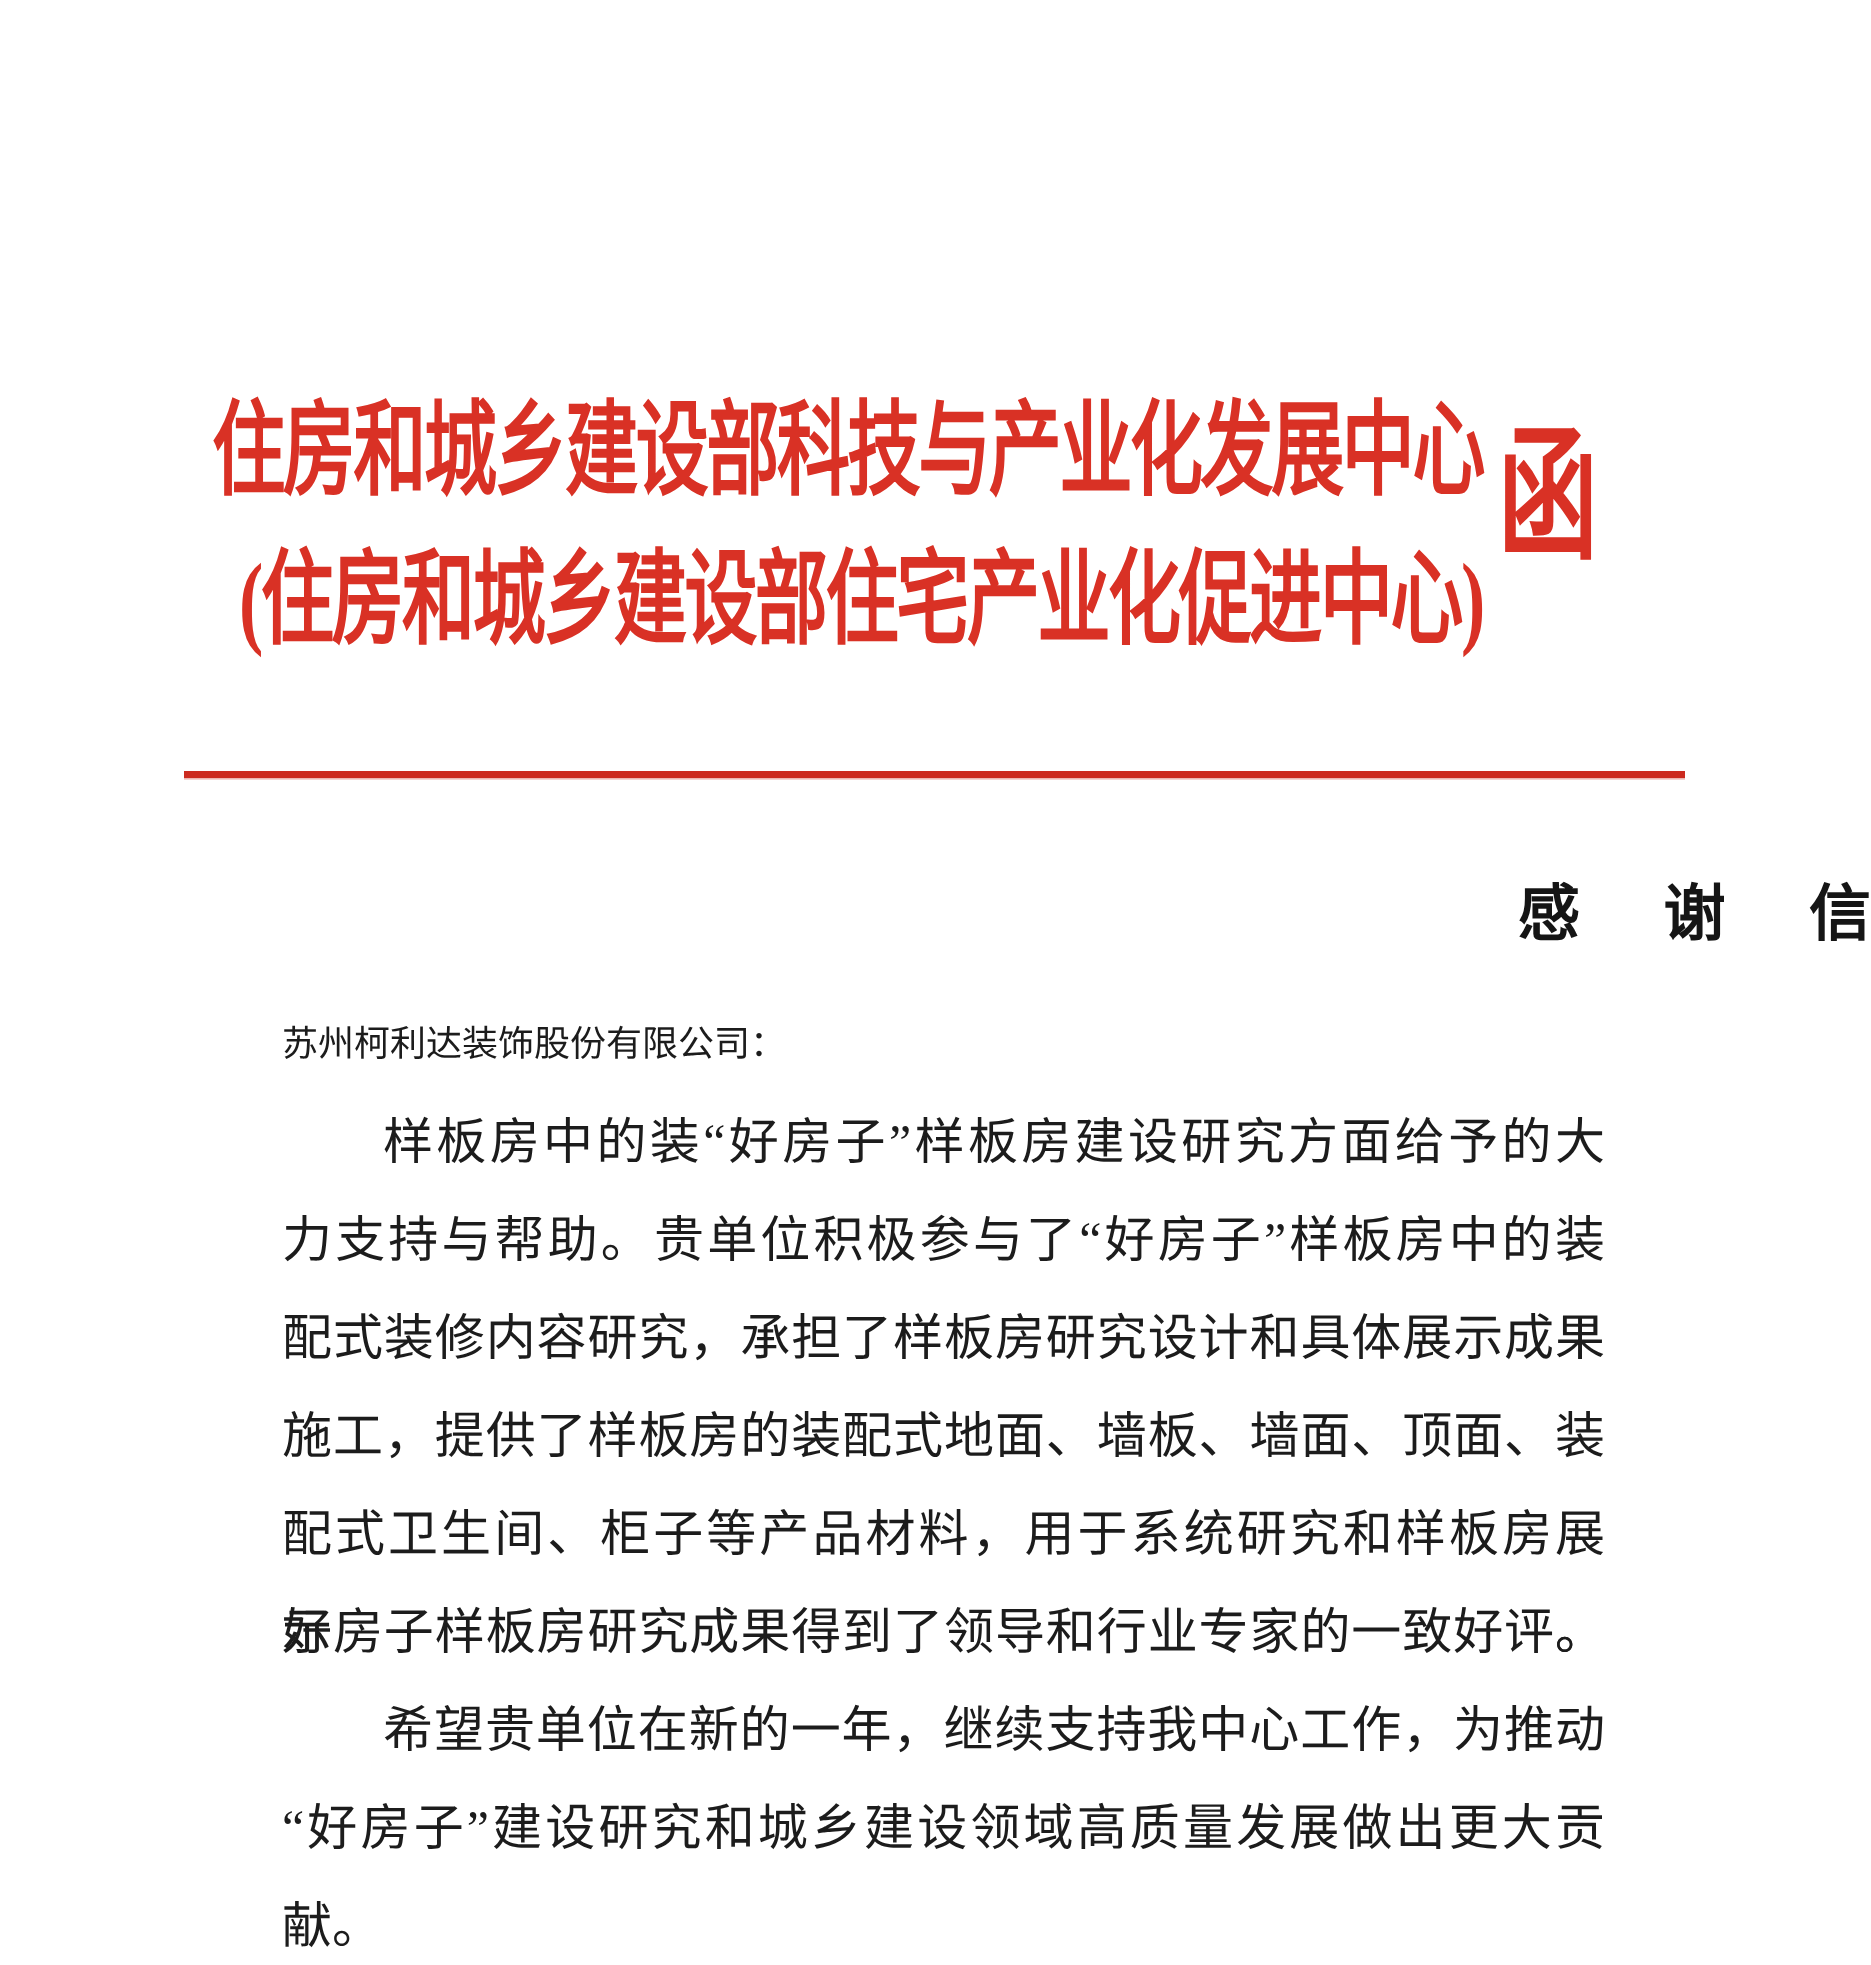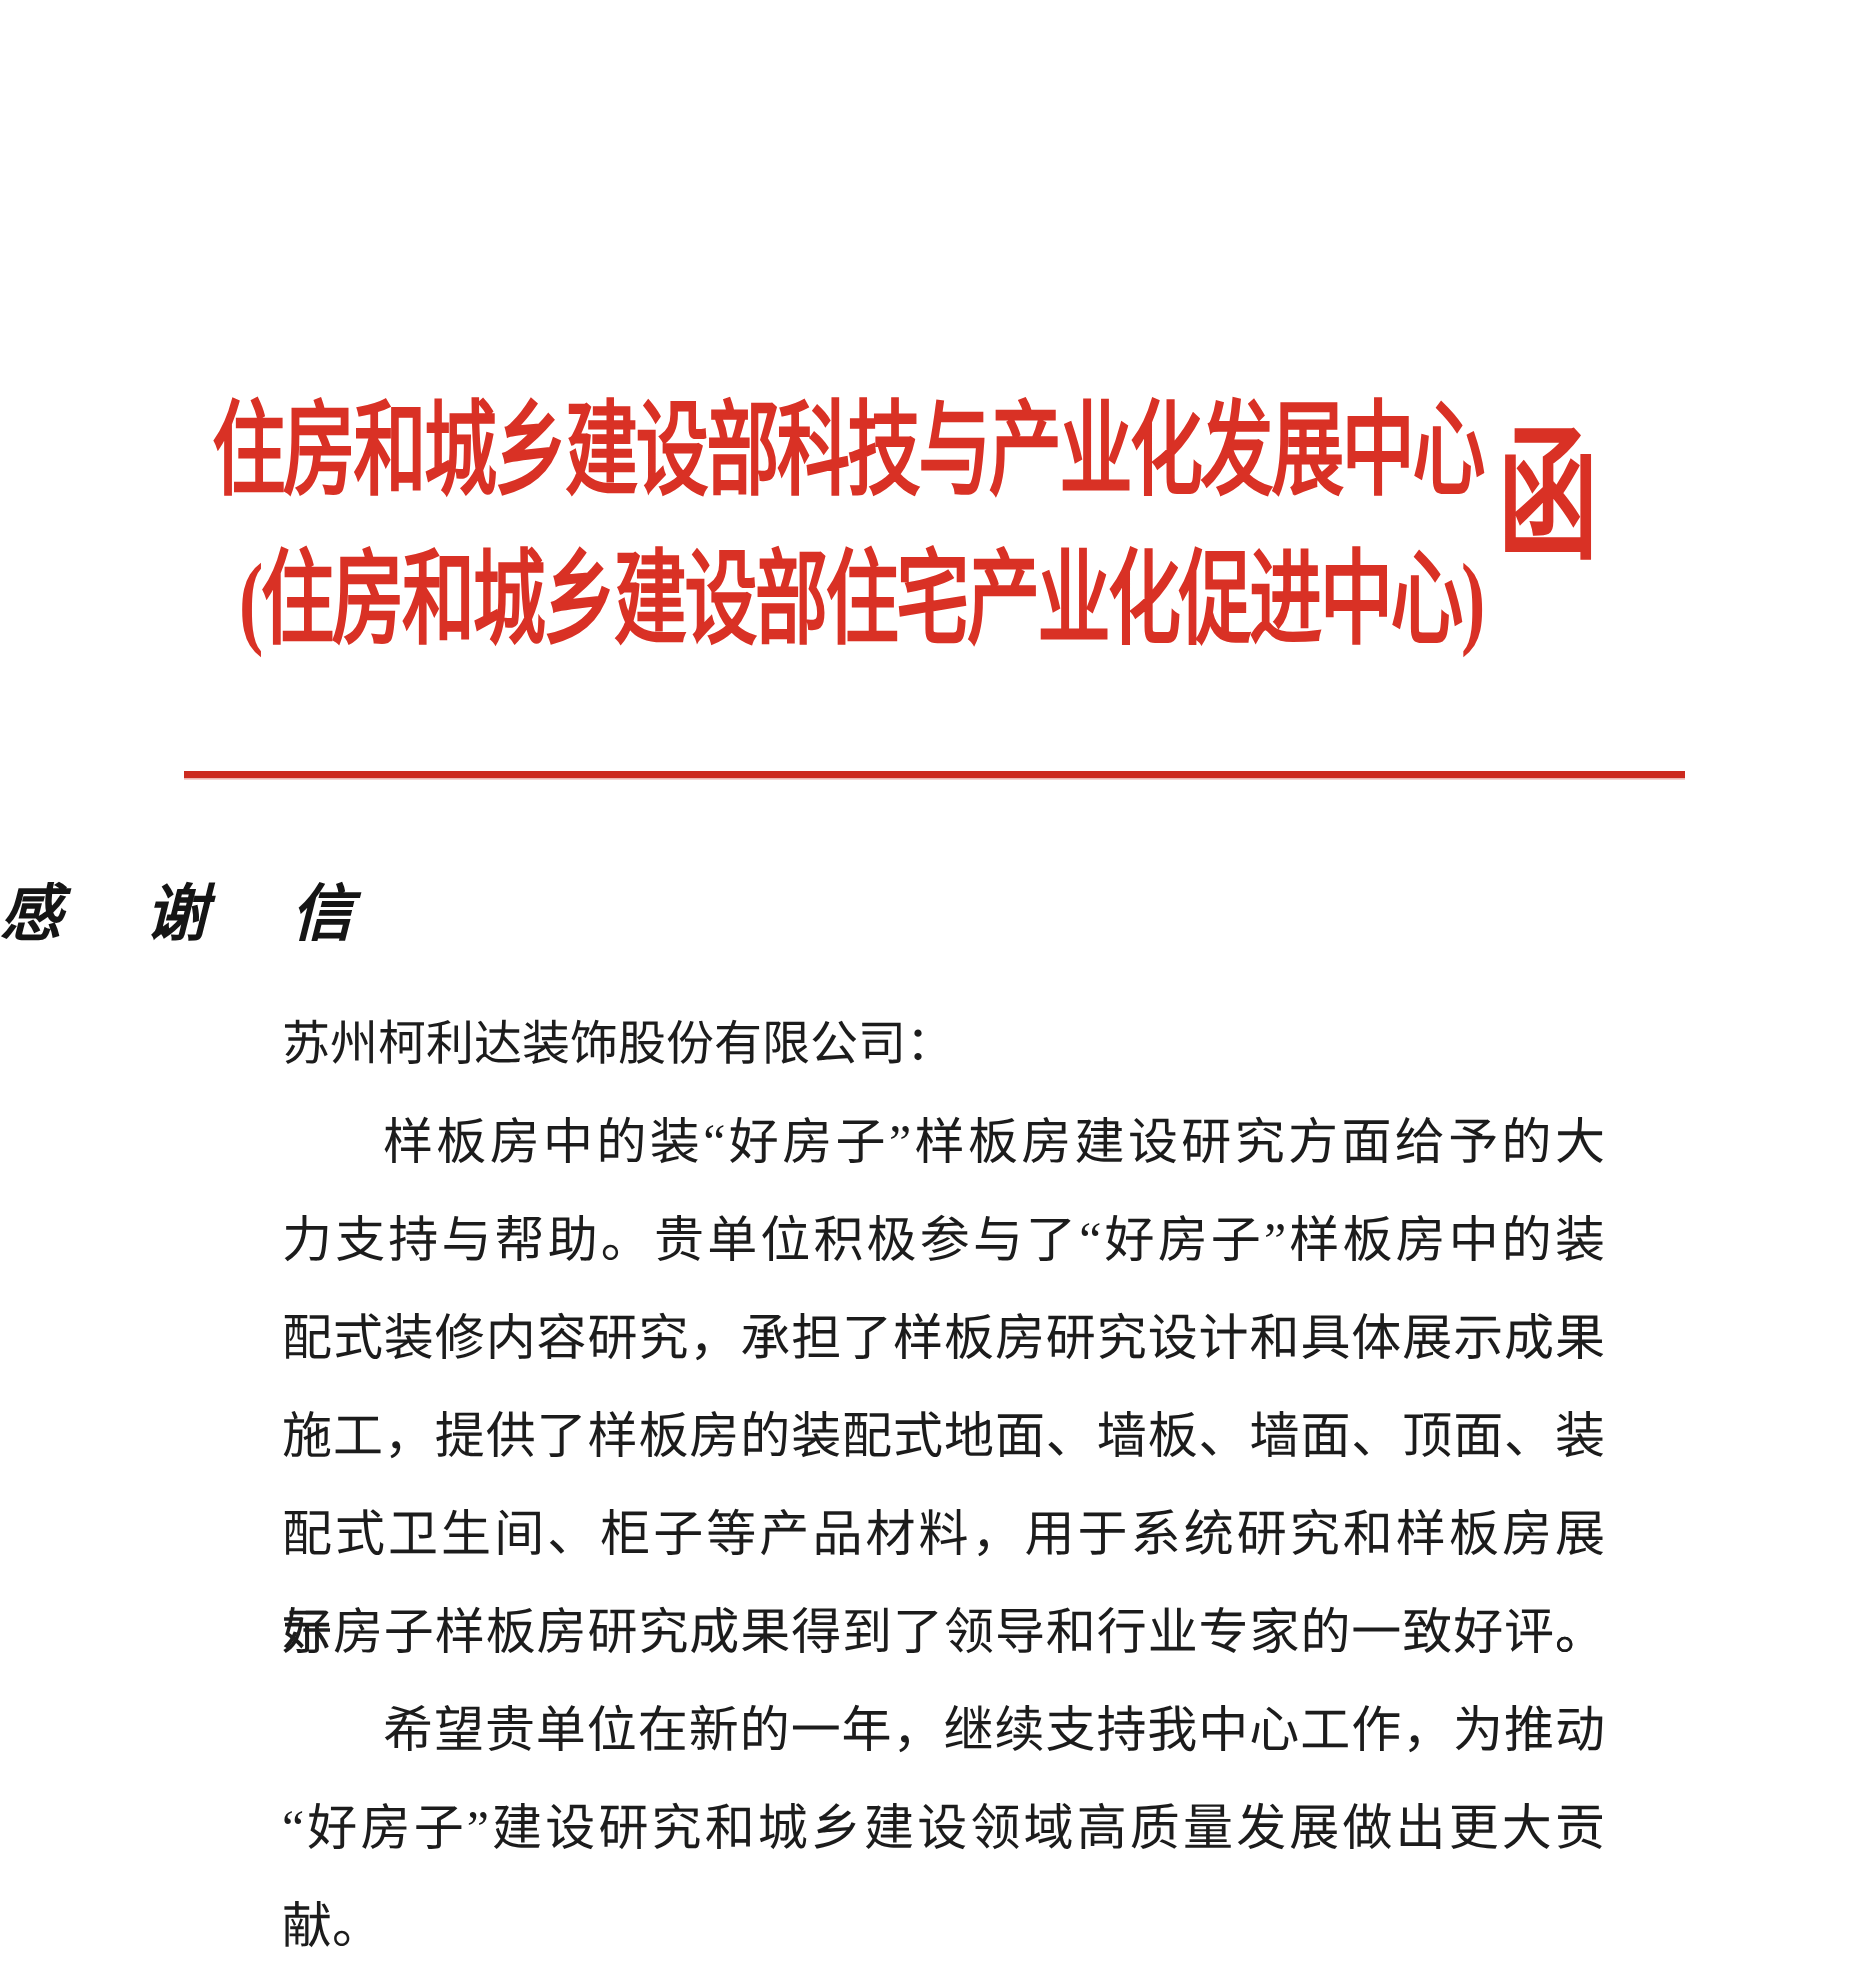--- a/index.html
+++ b/index.html
@@ -30,36 +30,36 @@
 
   
   .red-rule{
     position:absolute;left:184px;top:771px;width:1501px;height:6.7px;
     background:#cc2a1f;box-shadow:0 1.6px 0 rgba(204,42,31,.35);
   }
 
   
   .title{
     position:absolute;left:0;top:863px;width:100%;
-    text-align:left;color:#151515;font-style:italic;
+    text-align:right;color:#151515;
   }
   .title span{
     font-size:62px;font-weight:900;letter-spacing:34px;margin-right:-34px;
     white-space:nowrap;
   }
 
   
   .letter-body{
     position:absolute;left:282px;top:995px;width:1323px;
     font-size:50px;color:#1c1c1c;
   }
   .bline{height:98px;line-height:98px;}
   .bline.justify{text-align:justify;text-align-last:justify;text-justify:inter-character;}
   .bline.indent{text-indent:101px;}
-  .bline.salutation{font-size:48px;}
+  .bline.salutation{font-size:36px;}
 </style>
 </head>
 <body>
 
 <div class="page">
 
   <div class="letterhead">
     <div class="hline">
       <span>住房和城乡建设部科技与产业化发展中心</span>
     </div>

